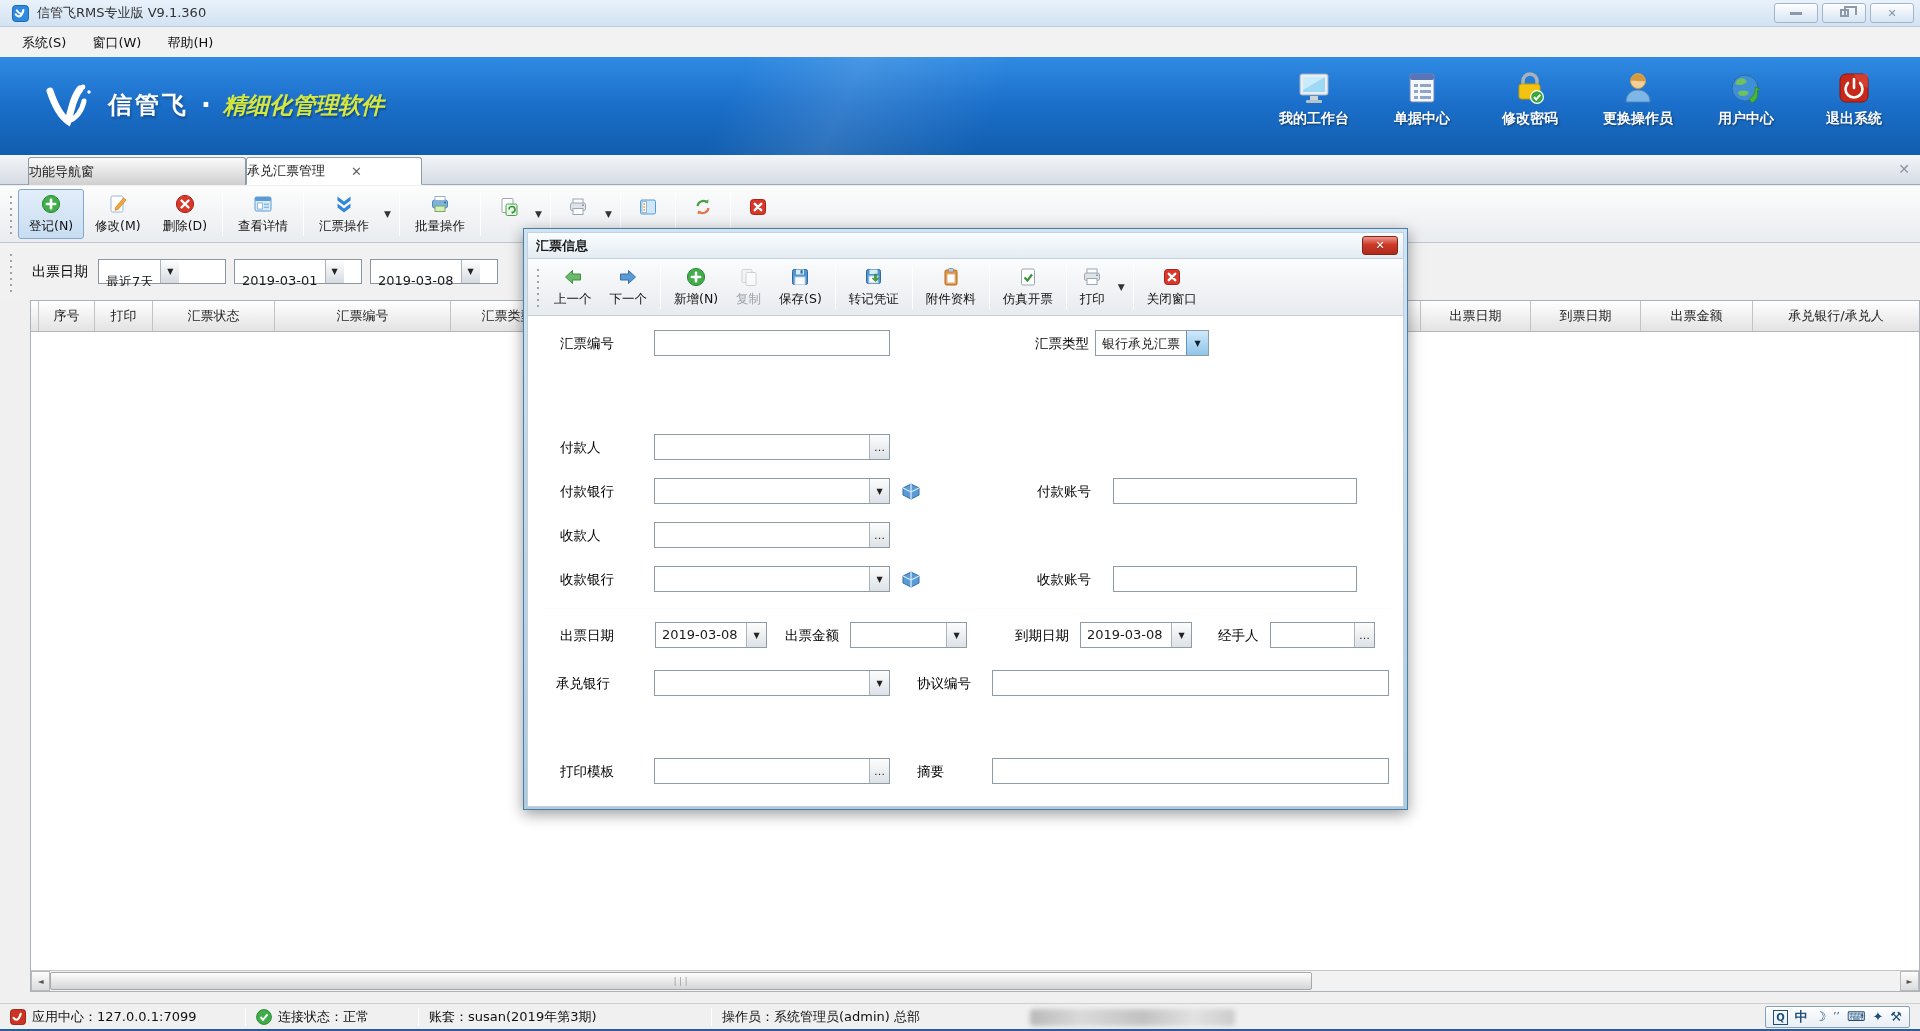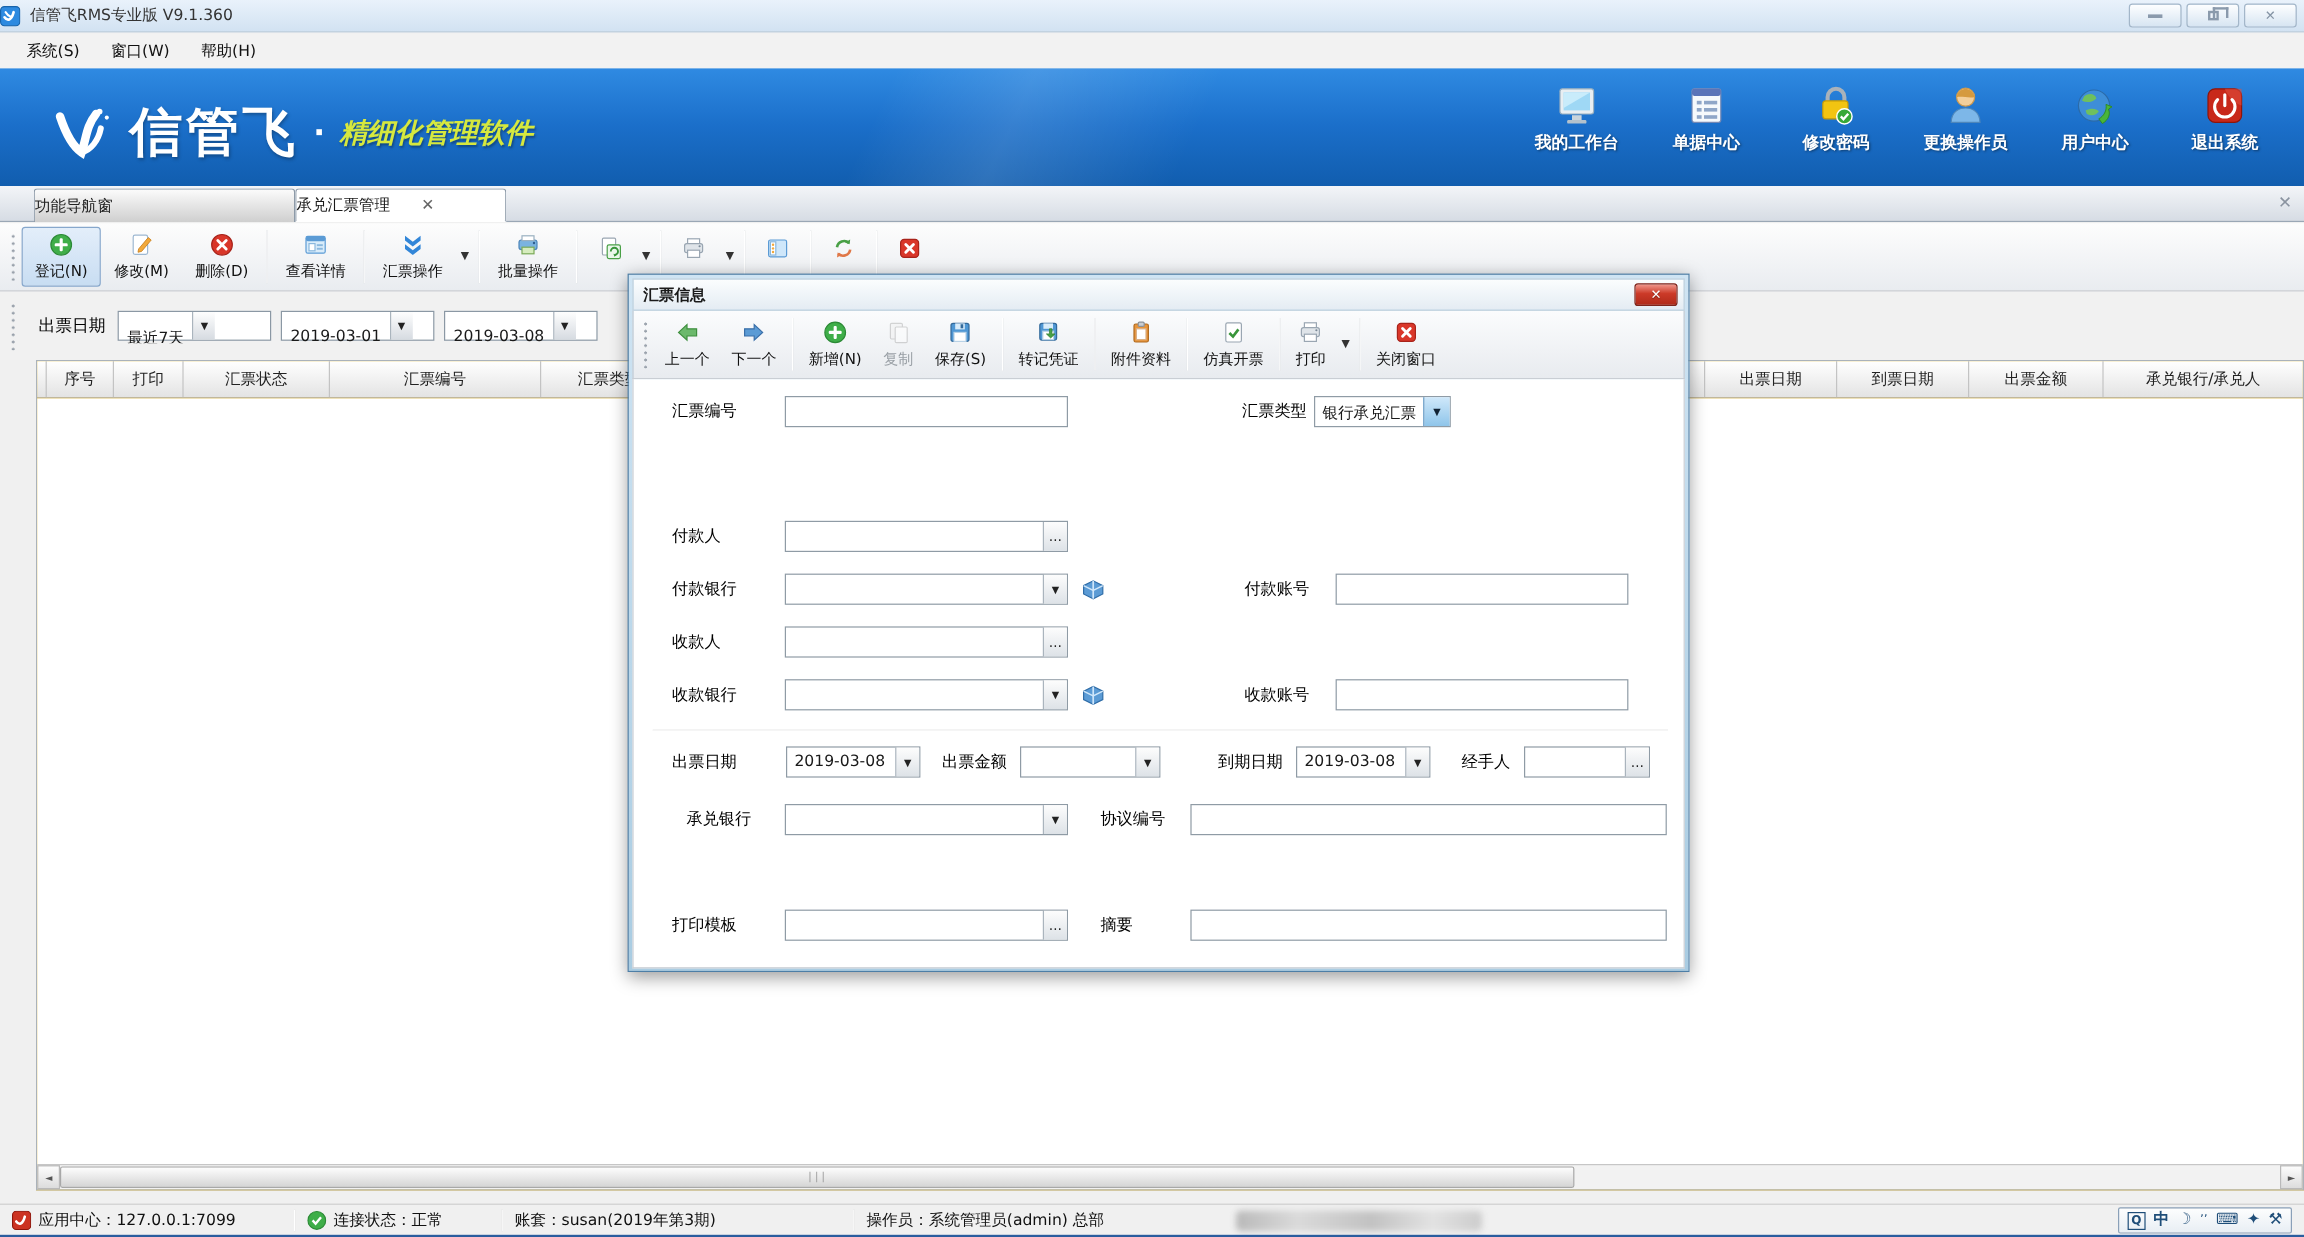--- a/index.html
+++ b/index.html
@@ -2,21 +2,21 @@
 <html><head>
 <meta charset="utf-8">
 <style>
   * { margin:0; padding:0; box-sizing:border-box; }
   html,body { width:1920px; height:1031px; overflow:hidden; }
   body { font-family:"DejaVu Sans","Liberation Sans",sans-serif; font-size:13px; color:#1a1a1a; background:#f0f0f0; position:relative; }
 
   
   .titlebar { position:absolute; left:0; top:0; width:1920px; height:27px;
     background:linear-gradient(180deg,#e9f2fb,#d2e2f2); border-bottom:1px solid #b9cbdd;
-    display:flex; align-items:center; }
+    display:flex; align-items:center; padding-left:12px; }
   .titlebar .app-ic { width:17px; height:17px; margin-right:8px; }
   .titlebar .ttl { font-size:13px; color:#333; }
   .winbtns { position:absolute; right:6px; top:3px; display:flex; gap:4px; }
   .winbtn { width:44px; height:20px; border:1px solid #a3b6c9; border-radius:3px;
     background:linear-gradient(180deg,#fdfeff,#d7e5f2); display:flex; align-items:center; justify-content:center;
     color:#8594a5; font-size:11px; font-weight:bold; }
   .restore-sq { width:9px; height:8px; border:2px solid #8a9aac; position:relative; background:#eef4fa; }
   .restore-sq:before { content:""; position:absolute; left:2px; top:-5px; width:9px; height:7px; border:2px solid #8a9aac; border-bottom:none; }
   .minimize-bar { width:12px; height:3px; background:#8a9aac; }
 
@@ -24,21 +24,21 @@
   .menubar { position:absolute; left:0; top:28px; width:1920px; height:29px; background:#f2f2f2;
     display:flex; align-items:center; padding-left:10px; gap:2px; }
   .menuitem { padding:4px 12px; font-size:13px; color:#111; }
 
   
   .banner { position:absolute; left:0; top:57px; width:1920px; height:98px;
     background:linear-gradient(115deg, rgba(255,255,255,0) 38%, rgba(255,255,255,.12) 44%, rgba(255,255,255,0) 52%),
                linear-gradient(180deg,#2f8ae2 0%,#1b6fca 48%,#115dae 100%); }
   .brandrow { position:absolute; left:42px; top:24px; display:flex; align-items:center; }
   .brandrow svg { margin-right:14px; }
-  .brandname { color:#fff; font-size:44px; font-weight:bold; letter-spacing:3px; text-shadow:1px 2px 3px rgba(0,0,0,.3); }
+  .brandname { color:#fff; font-size:24px; font-weight:bold; letter-spacing:3px; text-shadow:1px 2px 3px rgba(0,0,0,.3); }
   .branddot { color:#fff; font-size:26px; margin:0 12px; font-weight:bold; }
   .slogan { color:#d6e83e; font-size:23px; font-weight:bold; font-style:italic; text-shadow:1px 2px 2px rgba(0,0,0,.35); }
   .banner-actions { position:absolute; right:28px; top:14px; display:flex; gap:32px; }
   .bact { display:flex; flex-direction:column; align-items:center; gap:5px; min-width:76px; }
   .bact .lbl { color:#fff; font-size:14px; font-weight:bold; text-shadow:1px 1px 2px rgba(0,0,0,.45); white-space:nowrap; }
 
   
   .tabstrip { position:absolute; left:0; top:155px; width:1920px; height:30px;
     background:linear-gradient(180deg,#f3f5f8,#d6dce4); border-bottom:1px solid #9aa7b5; }
   .tab { position:absolute; top:2px; height:28px; display:flex; align-items:center; justify-content:flex-start;
@@ -562,21 +562,21 @@
           <span class="drop">▼</span>
         </div>
       <span class="flab" style="left:690px">经手人</span>
       <div class="fin" style="left:742px; width:105px;">
           <span class="val"></span>
           <span class="ell">…</span>
         </div>
     </div>
 
     <div class="frow" style="left:0; top:354px; width:879px;">
-      <span class="flab" style="left:44px">承兑银行</span>
+      <span class="flab" style="left:28px">承兑银行</span>
       <div class="fin" style="left:126px; width:236px;">
           <span class="val"></span>
           <span class="drop">▼</span>
         </div>
       <span class="flab" style="left:389px">协议编号</span>
       <div class="fin" style="left:464px; width:397px;">
           <span class="val"></span>
         </div>
     </div>
 

